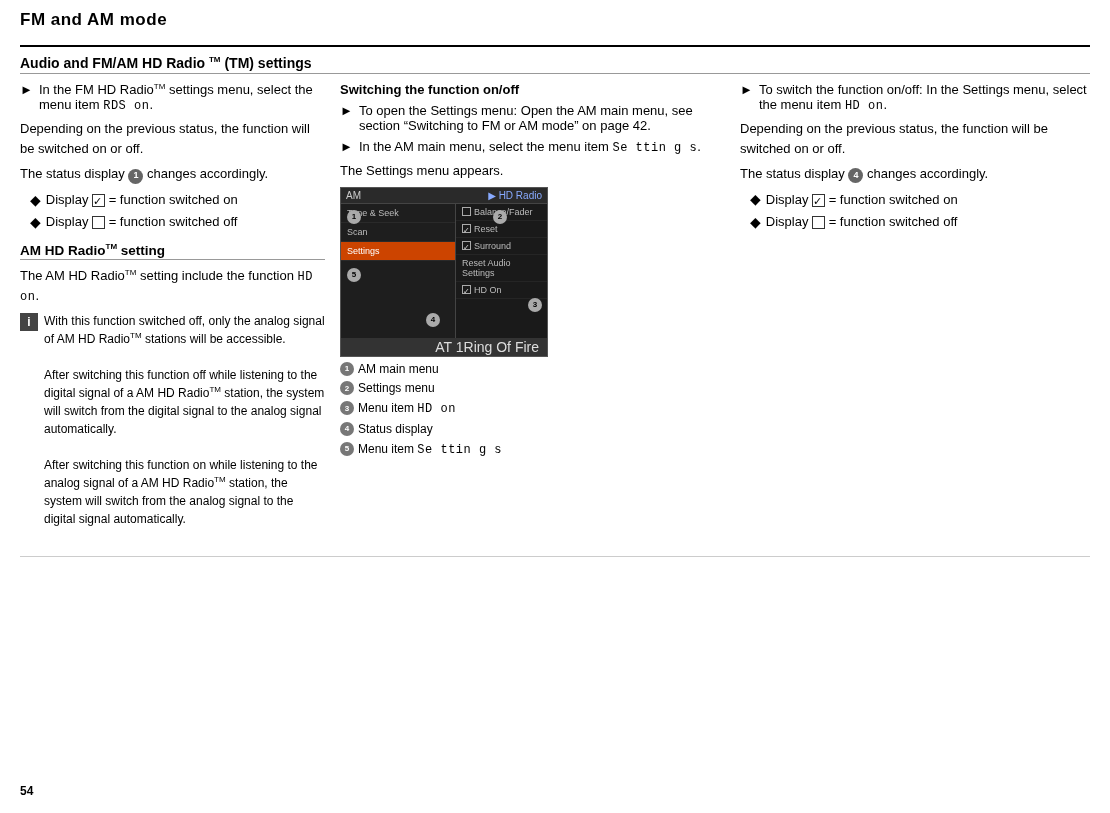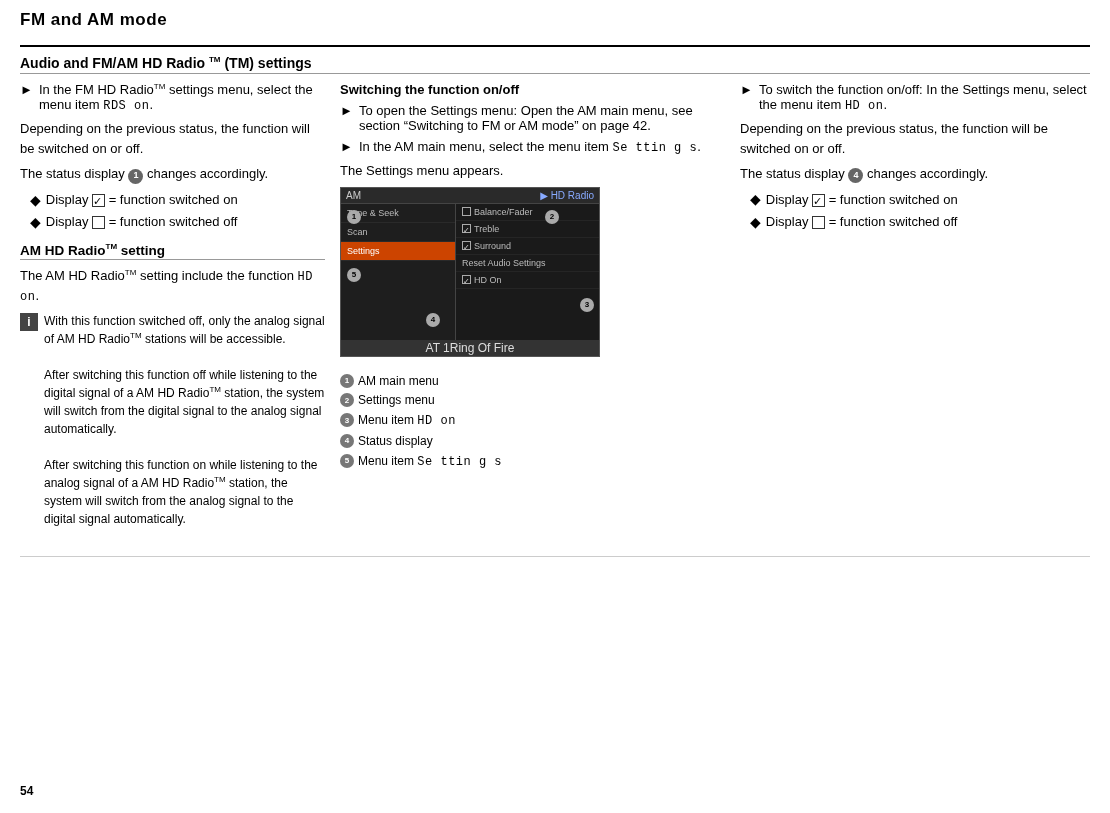--- a/index.html
+++ b/index.html
@@ -159,24 +159,24 @@
 
     
     .switch-heading {
       font-weight: bold;
       font-size: 13px;
       margin-bottom: 6px;
     }
 
     
     .screenshot-area {
-      width: 260px;
+      width: 208px;
       height: 170px;
       background: #1a1a1a;
-      margin-bottom: 16px;
+      margin-bottom: 4px;
       position: relative;
       border: 1px solid #555;
       overflow: hidden;
     }
 
     .screenshot-inner {
       width: 100%;
       height: 100%;
       display: flex;
       flex-direction: column;
@@ -316,24 +316,24 @@
       font-size: 8px;
       font-weight: bold;
       display: flex;
       align-items: center;
       justify-content: center;
     }
 
     .radio-status-bar {
       background: #333;
       color: #ddd;
-      font-size: 12px;
+      font-size: 14px;
       padding: 1px 8px;
       display: flex;
-      justify-content: center;
+      justify-content: flex-end;
     }
 
     .small-checkbox {
       display: inline-block;
       width: 9px;
       height: 9px;
       border: 1px solid #aaa;
       vertical-align: middle;
     }
     .small-checkbox.checked::after {
@@ -442,21 +442,21 @@
               </div>
             </div>
 
             <div class="radio-right-panel">
               <div class="radio-right-item">
                 <span class="small-checkbox"></span>
                 <span>Balance/Fader</span>
               </div>
               <div class="radio-right-item">
                 <span class="small-checkbox checked"></span>
-                <span>Treble</span>
+                <span>Reset</span>
               </div>
               <div class="radio-right-item">
                 <span class="small-checkbox checked"></span>
                 <span>Surround</span>
               </div>
               <div class="radio-right-item">
                 <span>Reset Audio Settings</span>
               </div>
               <div class="radio-right-item">
                 <span class="small-checkbox checked"></span>

